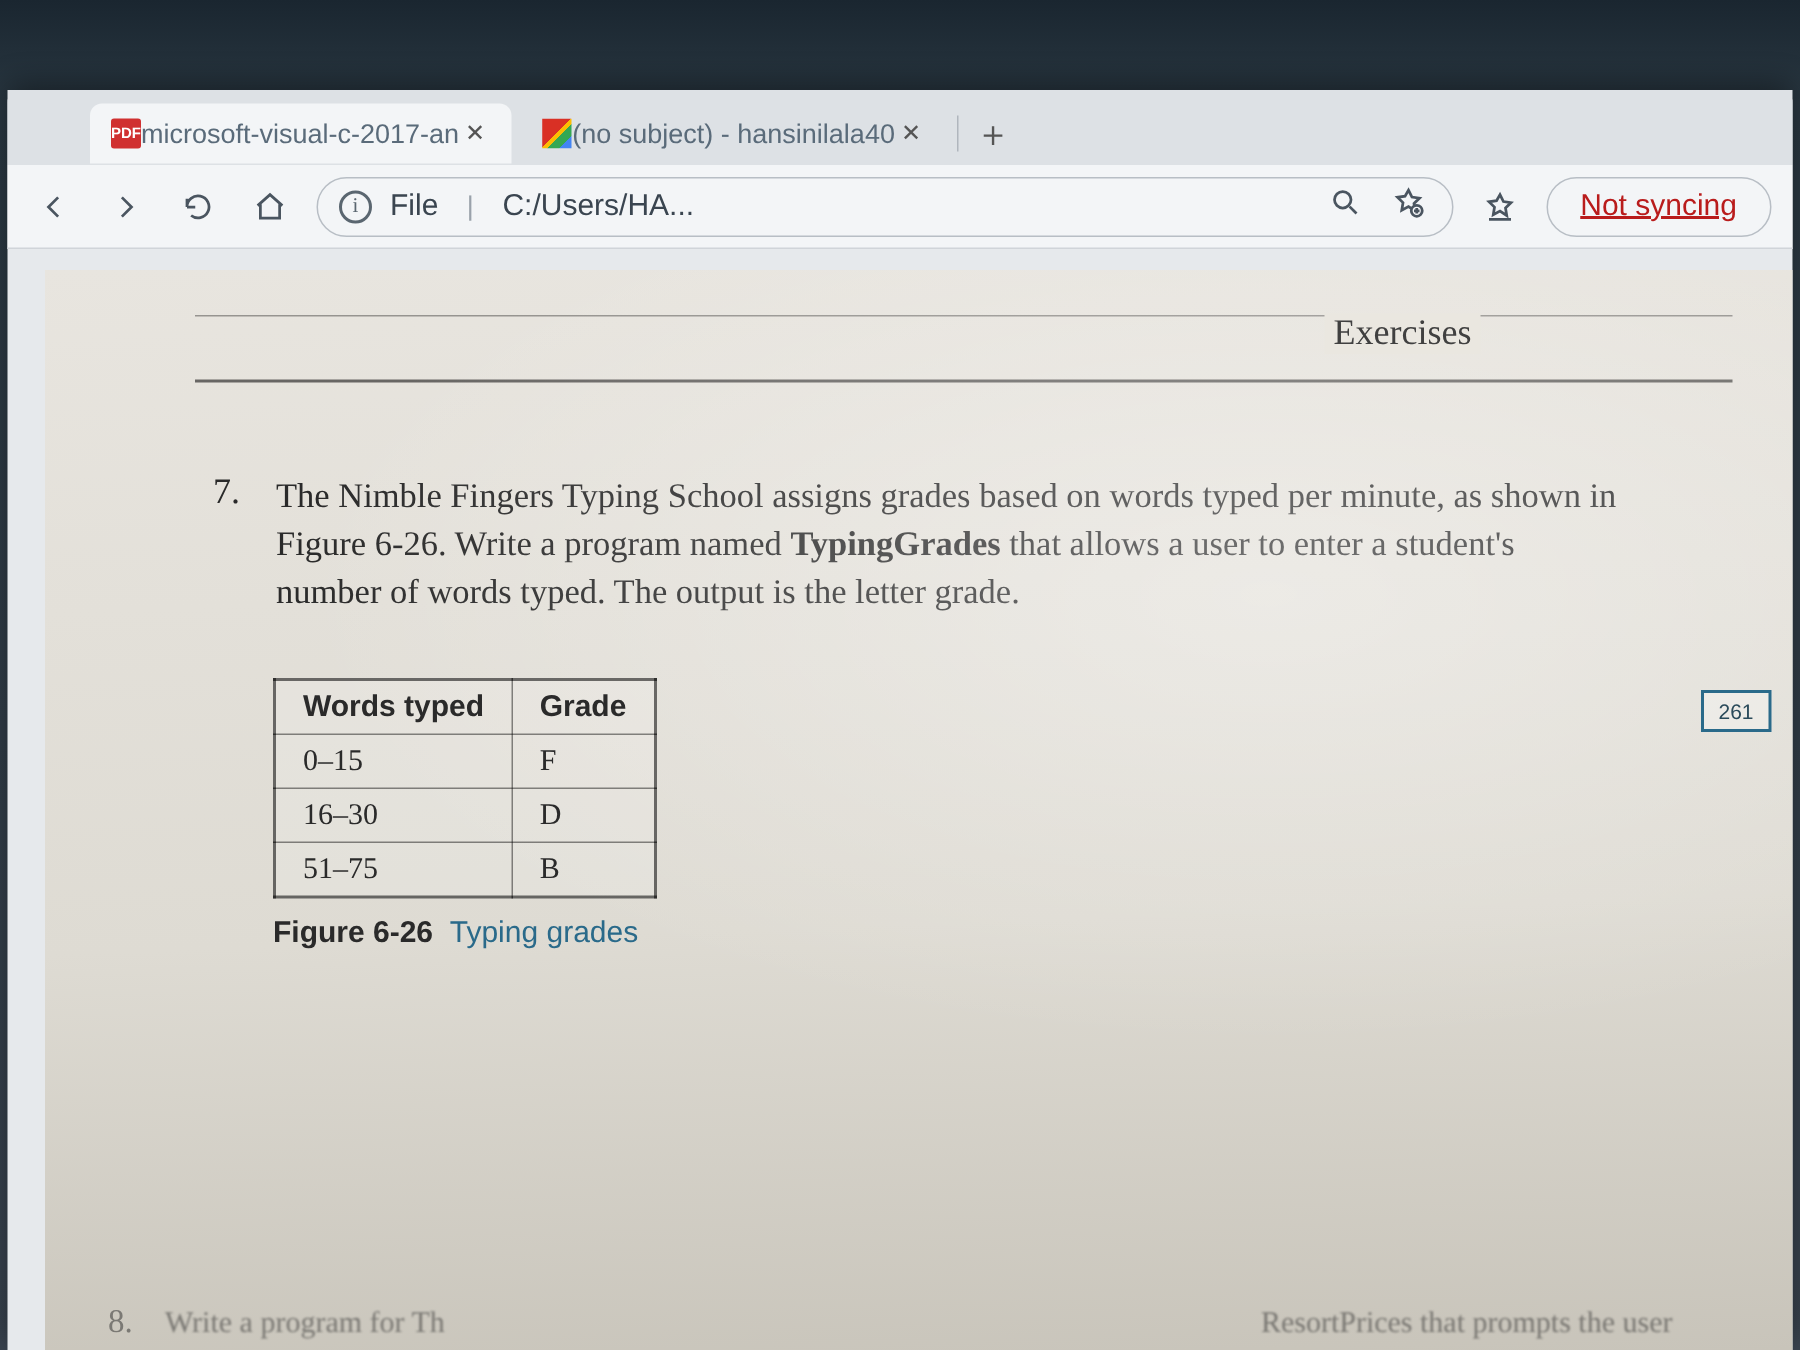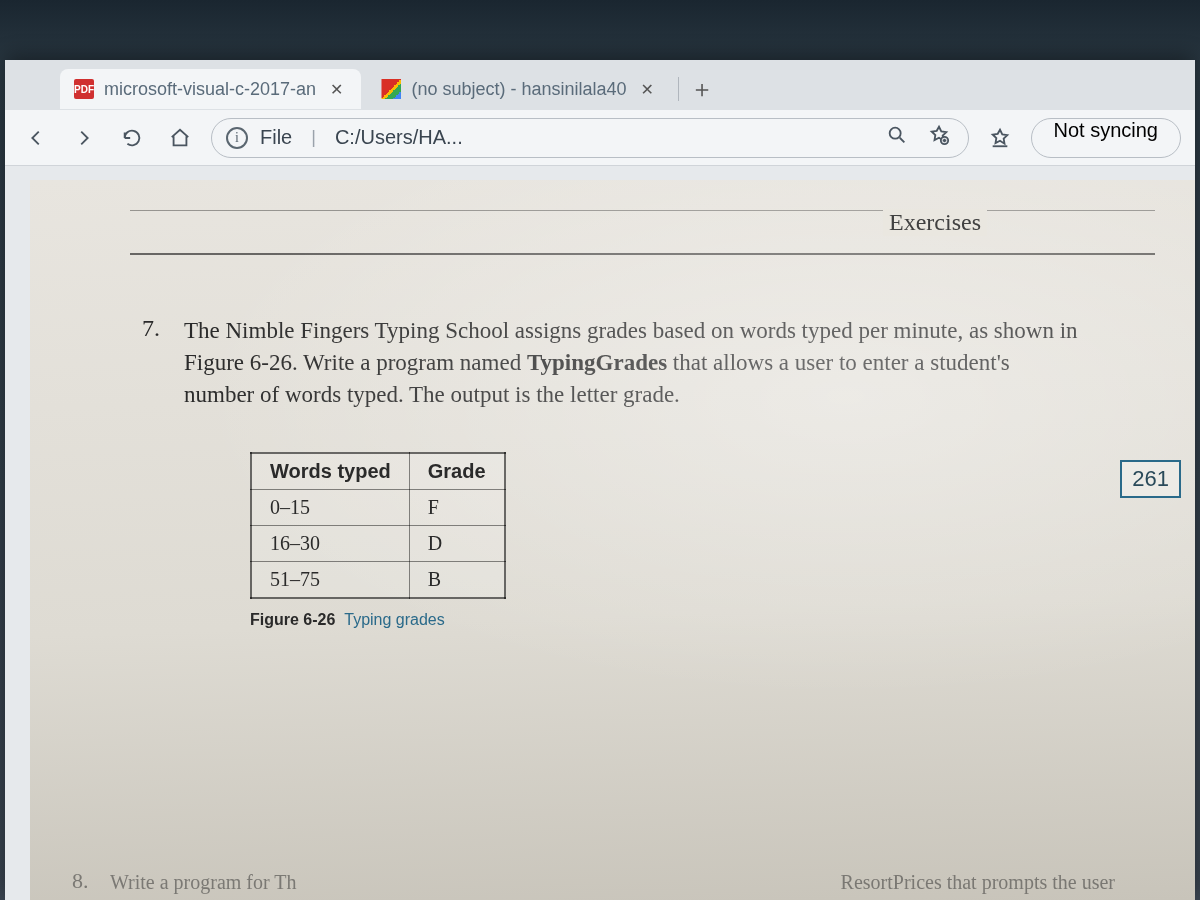--- a/index.html
+++ b/index.html
@@ -30,21 +30,20 @@
     padding: 8px 0 0 55px;
     gap: 6px;
   }
   .tab {
     height: 40px;
     min-width: 200px;
     max-width: 400px;
     padding: 0 14px;
     display: flex;
     align-items: center;
-    gap: 10px;
     font-size: 18px;
     color: #5a6b7a;
     border-top-left-radius: 8px;
     border-top-right-radius: 8px;
     cursor: pointer;
   }
   .tab.active {
     background: #f3f5f7;
   }
   .tab .favicon {
@@ -94,21 +93,21 @@
   .addr-info {
     width:22px;height:22px;border:2px solid #5a6670;border-radius:50%;
     display:flex;align-items:center;justify-content:center;font-size:14px;color:#5a6670;
     font-family: Georgia, serif;
   }
   .addr-text { display:flex; align-items:center; gap:19px; flex:1; white-space:nowrap; overflow:hidden;}
   .addr-divider { color:#9aa2ab; font-size:18px;}
   .addr-icon { color:#5a6670; font-size:20px; padding:0 4px;}
   .sync-pill {
     height:40px; padding:0 22px; border:1px solid #b8bec5; border-radius:20px;
-    display:flex;color:#000000;font-size:20px;background:#f3f5f7;
+    display:flex;align-items:center;color:#b91c1c;font-size:20px;background:#f3f5f7;text-decoration:underline;
   }
 
   
   .page {
     position:absolute;
     top: 120px;
     left: 25px;
     right: 0;
     bottom: 0;
     background: linear-gradient(178deg, #e8e5df 0%, #dedbd3 60%, #c8c4ba 100%);
@@ -138,53 +137,53 @@
     gap: 24px;
     font-family: Georgia, "Times New Roman", serif;
     color:#2a2a2a;
   }
   .qnum { font-size:24px; width:30px; text-align:right;}
   .qtext { font-size:23px; line-height:1.4; max-width: 900px;}
   .qtext .progname { font-weight:bold;}
 
   .figure-area {
     margin-top: 40px;
-    margin-left: 120px;
+    margin-left: 52px;
     position:relative;
   }
   .grade-table {
     border:2px solid rgba(0,0,0,0.55);
     border-collapse: collapse;
     font-size:20px;
     color:#2a2a2a;
     background: rgba(255,255,255,0.15);
   }
   .grade-table th, .grade-table td {
     border:1px solid rgba(0,0,0,0.45);
     padding: 6px 18px;
     text-align:left;
     font-weight:normal;
   }
   .grade-table th { font-weight:bold; font-family: Arial, sans-serif; }
   .grade-table td { font-family: Liberation Serif, serif; }
   .figcap {
     margin-top:12px;
-    font-size:16px;
+    font-size:20px;
     color:#2a2a2a;
   }
   .figcap b { font-family: Arial, sans-serif; }
   .figcap span.t { color:#2a6a8a;}
 
   .pagebadge {
     position:absolute;
     right: 14px;
     top: 280px;
     border:2px solid #2a6a8a;
     color:#2a4a5a;
-    font-size:22px;
+    font-size:14px;
     font-family: Arial, sans-serif;
     padding: 4px 10px;
     background: rgba(255,255,255,0.3);
   }
 
   .cutoff {
     position:absolute;
     left: 80px;
     bottom: 6px;
     font-family: Georgia, serif;

